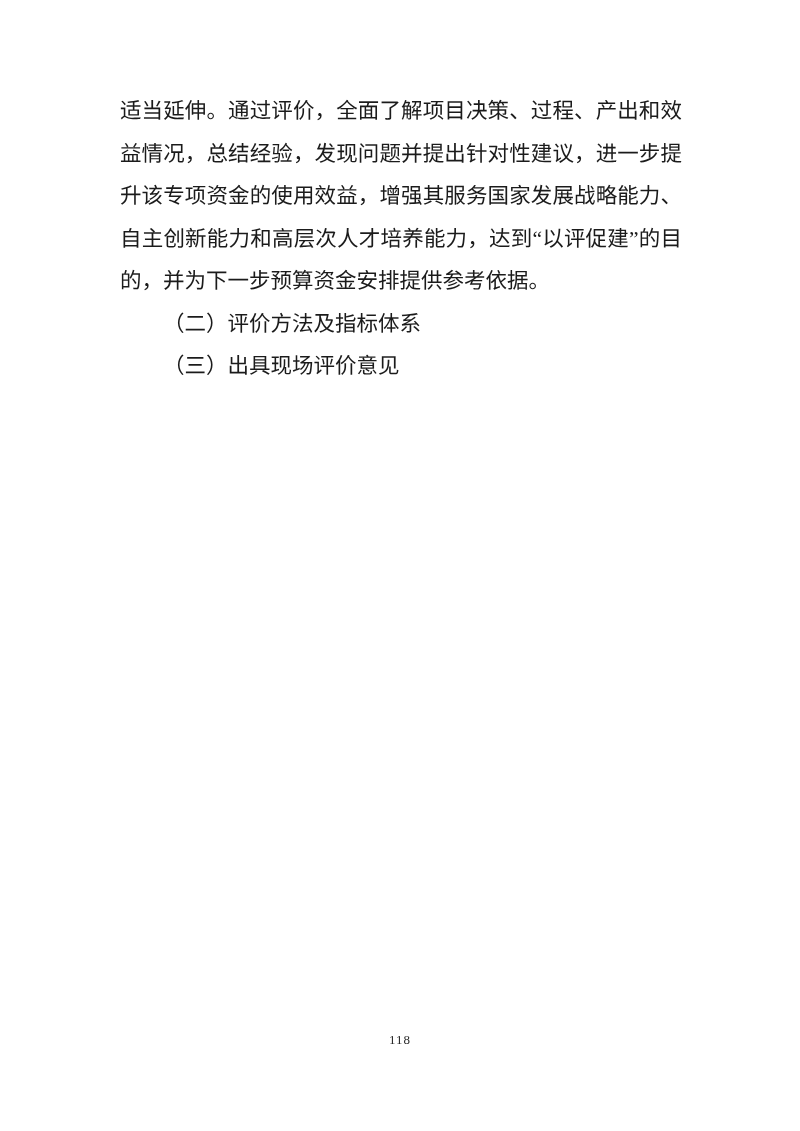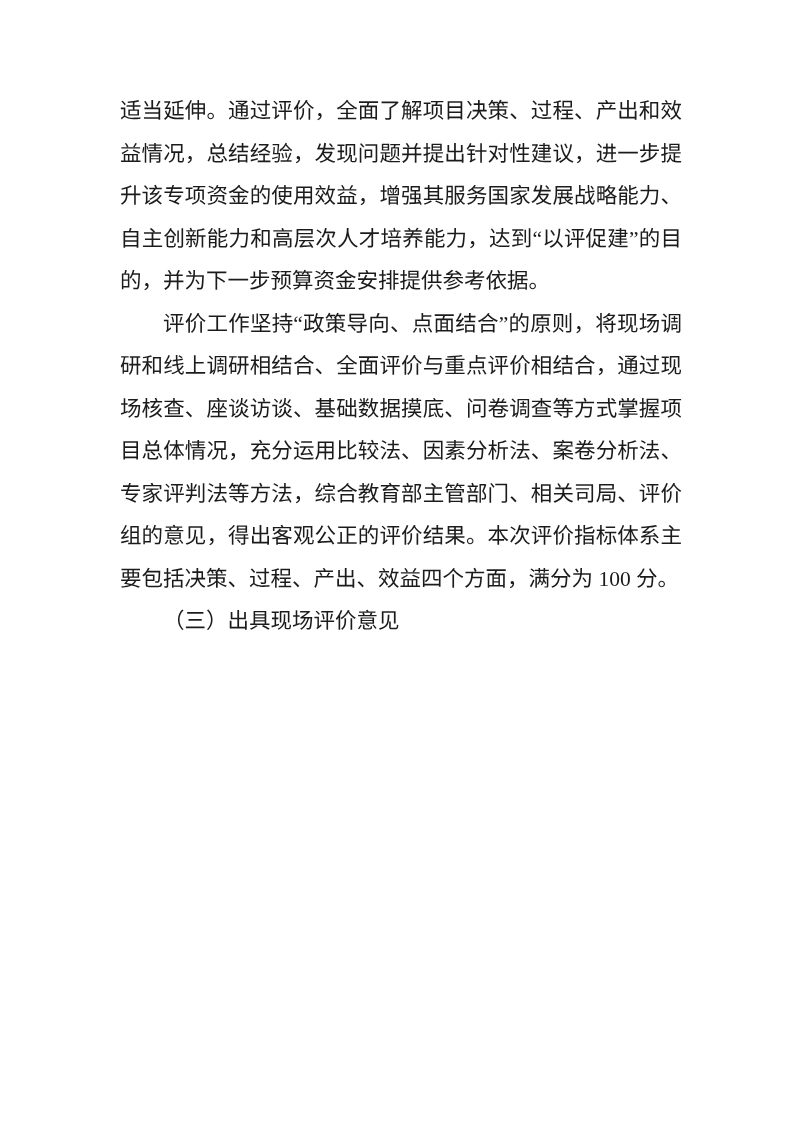--- a/index.html
+++ b/index.html
@@ -51,16 +51,17 @@
     color: #2a2a2a;
     font-family: "Liberation Serif", "DejaVu Serif", serif;
   }
 </style>
 </head>
 <body>
 
 <div class="page">
   <div class="content">
     <p class="para no-indent">适当延伸。通过评价，全面了解项目决策、过程、产出和效益情况，总结经验，发现问题并提出针对性建议，进一步提升该专项资金的使用效益，增强其服务国家发展战略能力、自主创新能力和高层次人才培养能力，达到“以评促建”的目的，并为下一步预算资金安排提供参考依据。</p>
-    <p class="para">评价工作坚持“政策导向、点面结合”的原则，将现场调研和线上调研相结合、全面评价与重点评价相结合，通过现场核查、座谈访谈、基础数据摸底、问卷调查等方式掌握项目总体情况，充分运用比较法、因素分析法、案卷分析法、专家评判法等方法，综合教育部主管部门、相关司局、评价组的意见，得出客观公正的评价结果。本次评价指标体系主要包括决策、过程、产出、效益四个方面，满分为 100 分。</p>
+    <p class="para heading">（二）评价方法及指标体系</p>
     <p class="para heading">（三）出具现场评价意见</p>
   </div>
+  <div class="page-number">118</div>
 </div>
 
 </body></html>

